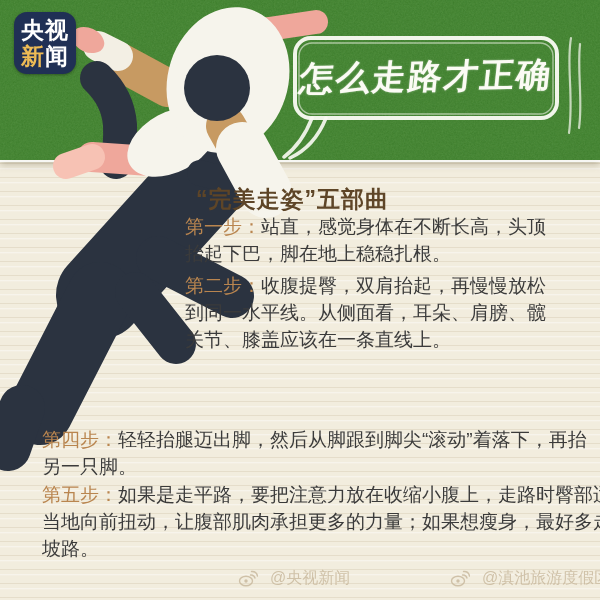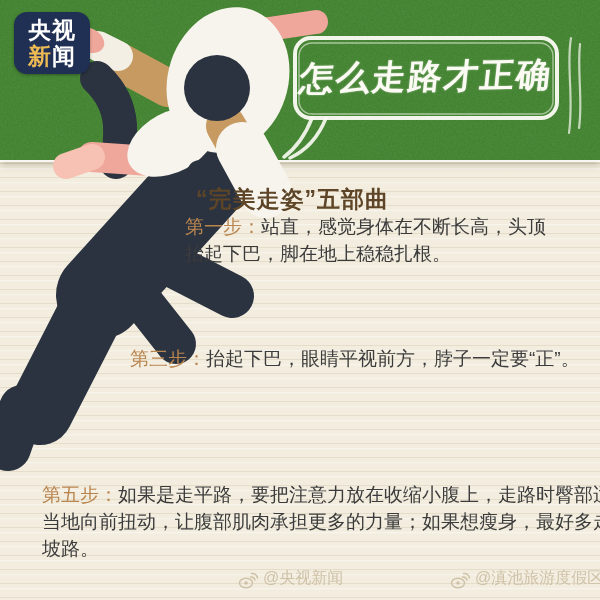--- a/index.html
+++ b/index.html
@@ -17,21 +17,21 @@
   
   .grass{
     position:absolute;left:0;top:0;width:600px;height:160px;
     background:var(--grass_green,#3a7a28);
     box-shadow:0 2px 0 rgba(255,255,255,0.85), 0 5px 7px rgba(110,100,70,0.35);
     z-index:0;
   }
   .grass svg{position:absolute;left:0;top:0;display:block;}
   
   .logo{
-    position:absolute;left:14px;top:12px;width:76px;height:62px;
+    position:absolute;left:14px;top:12px;width:62px;height:62px;
     background:var(--logo_navy,#203055);border-radius:13px;z-index:4;
     display:flex;flex-direction:column;align-items:center;justify-content:center;
     box-shadow:0 1px 3px rgba(0,0,0,0.35);
   }
   .logo .row{font-size:23px;font-weight:bold;line-height:26px;color:#ffffff;letter-spacing:1px;}
   .logo .gold{color:var(--logo_gold,#eebb55);}
   
   .title-text{
     position:absolute;left:300px;top:54px;width:252px;z-index:3;
     text-align:center;font-size:34px;font-weight:bold;letter-spacing:2px;
@@ -47,21 +47,21 @@
     font-size:23px;font-weight:bold;color:var(--heading_brown,#5e4527);
     letter-spacing:1px;
   }
   .step{position:absolute;z-index:2;font-size:19px;color:var(--body_text,#3b3b3b);}
   .step .ln{display:block;height:27px;line-height:27px;white-space:nowrap;}
   .step .lbl{color:var(--step_label_brown,#b9854f);}
   #step3 .first{padding-left:14px;}
   
   .marks{position:absolute;left:0;top:568px;width:600px;height:24px;z-index:2;
     color:var(--watermark_tan,#c4b396);opacity:0.75;font-size:16px;}
-  .mark{position:absolute;display:flex;align-items:flex-end;gap:5px;white-space:nowrap;}
+  .mark{position:absolute;display:flex;align-items:center;gap:12px;white-space:nowrap;}
   .mark svg{display:block;}
   #mark1{left:238px;} #mark2{left:450px;}
 </style>
 </head>
 <body>
 
 <div id="page">
 
   <div class="grass">
     <svg width="600" height="160">
@@ -122,25 +122,33 @@
 
   <div class="title-text">怎么走路才正确</div>
 
   <div class="heading">“完美走姿”五部曲</div>
 
   <div class="step" id="step1" style="left:185px;top:213px;">
     <span class="ln first"><span class="lbl">第一步：</span><span>站直，感觉身体在不断长高，头顶</span></span>
     <span class="ln">抬起下巴，脚在地上稳稳扎根。</span>
   </div>
 
+  <div class="step" id="step2" style="left:185px;top:272px;">
+    <span class="ln first"><span class="lbl">第二步：</span><span>收腹提臀，双肩抬起，再慢慢放松</span></span>
+    <span class="ln">到同一水平线。从侧面看，耳朵、肩膀、髋</span>
+    <span class="ln">关节、膝盖应该在一条直线上。</span>
+  </div>
 
   <div class="step" id="step3" style="left:116px;top:345px;">
-    <span class="ln first"><span class="lbl">第三步：</span><span>抬起下巴，眼睛平视前方，脖子一定要“正”。</span></span>
   </div>
 
+  <div class="step" id="step4" style="left:42px;top:426px;">
+    <span class="ln first"><span class="lbl">第四步：</span><span>轻轻抬腿迈出脚，然后从脚跟到脚尖“滚动”着落下，再抬</span></span>
+    <span class="ln">另一只脚。</span>
+  </div>
 
   <div class="step" id="step5" style="left:42px;top:481px;">
     <span class="ln first"><span class="lbl">第五步：</span><span>如果是走平路，要把注意力放在收缩小腹上，走路时臀部适</span></span>
     <span class="ln">当地向前扭动，让腹部肌肉承担更多的力量；如果想瘦身，最好多走</span>
     <span class="ln">坡路。</span>
   </div>
 
   <div class="marks">
     <span class="mark" id="mark1">
       <svg width="20" height="17" viewBox="0 0 20 17">

